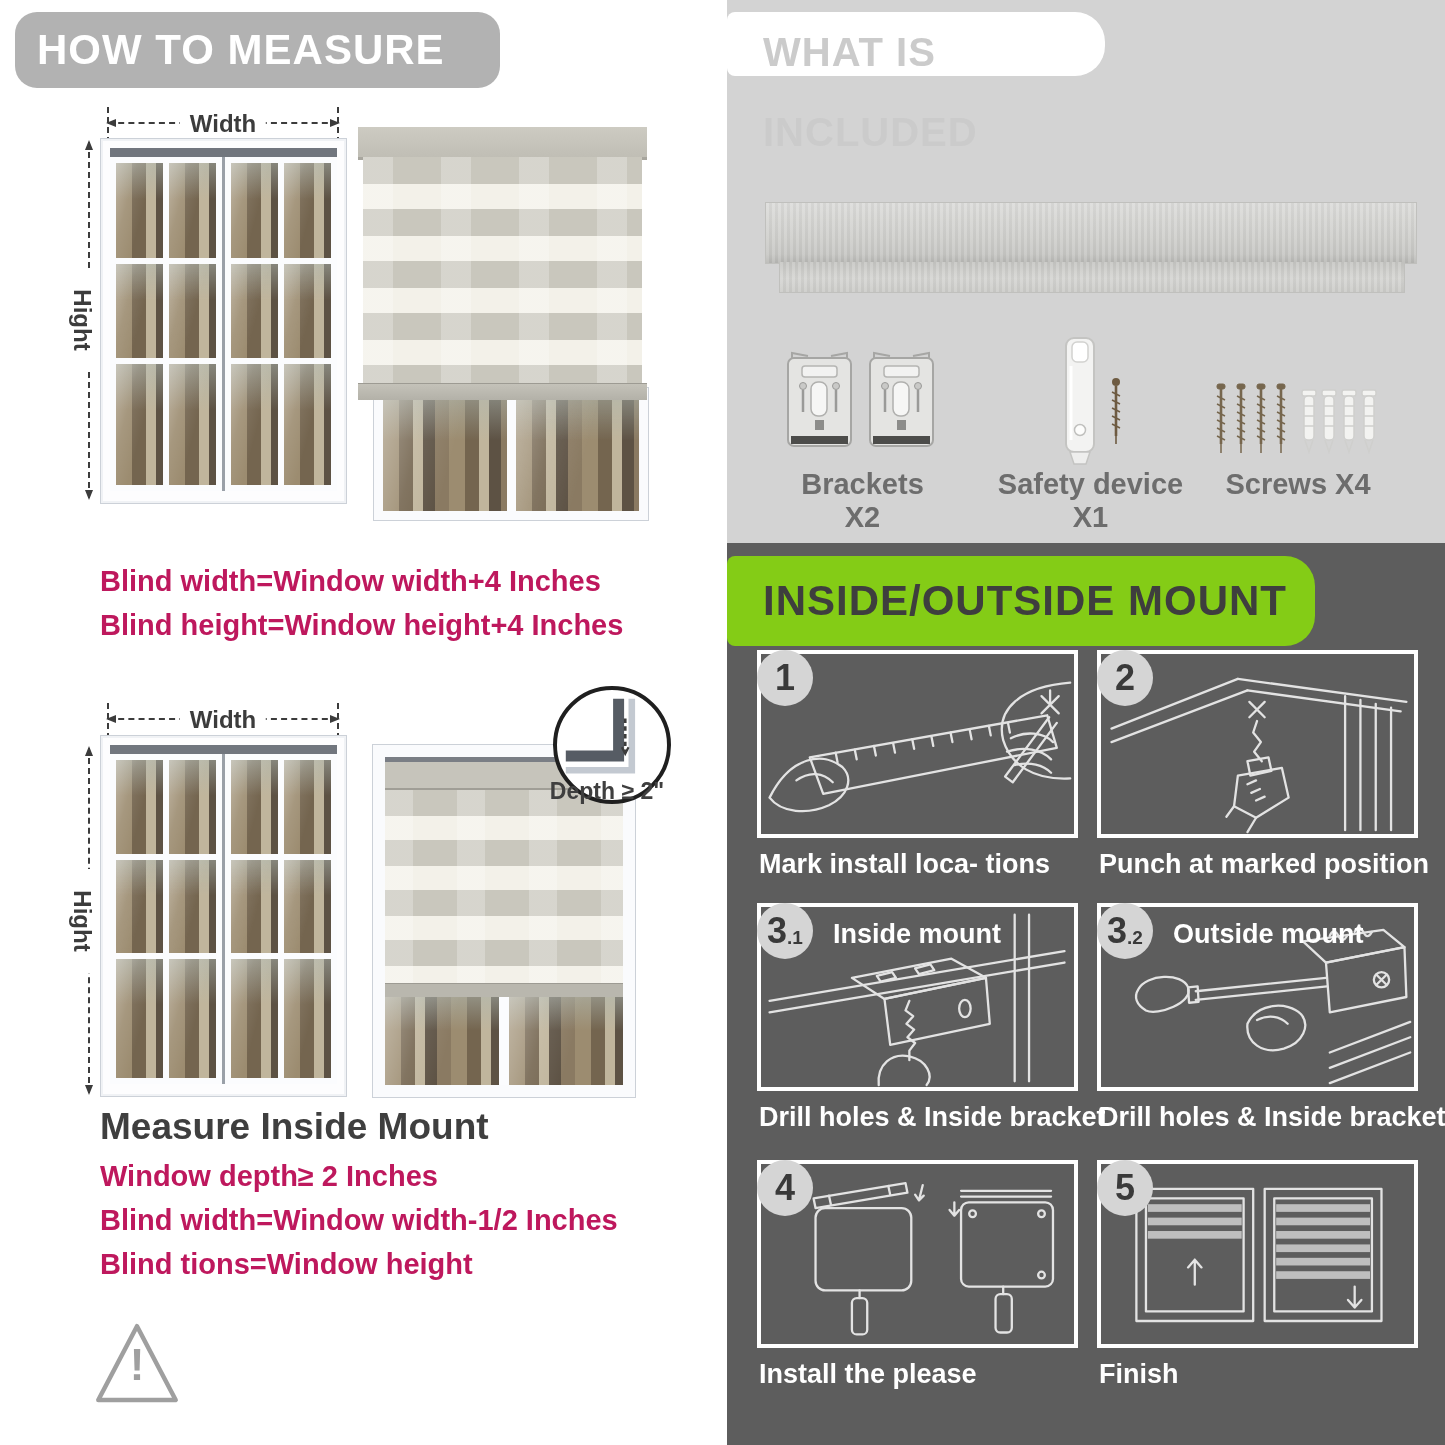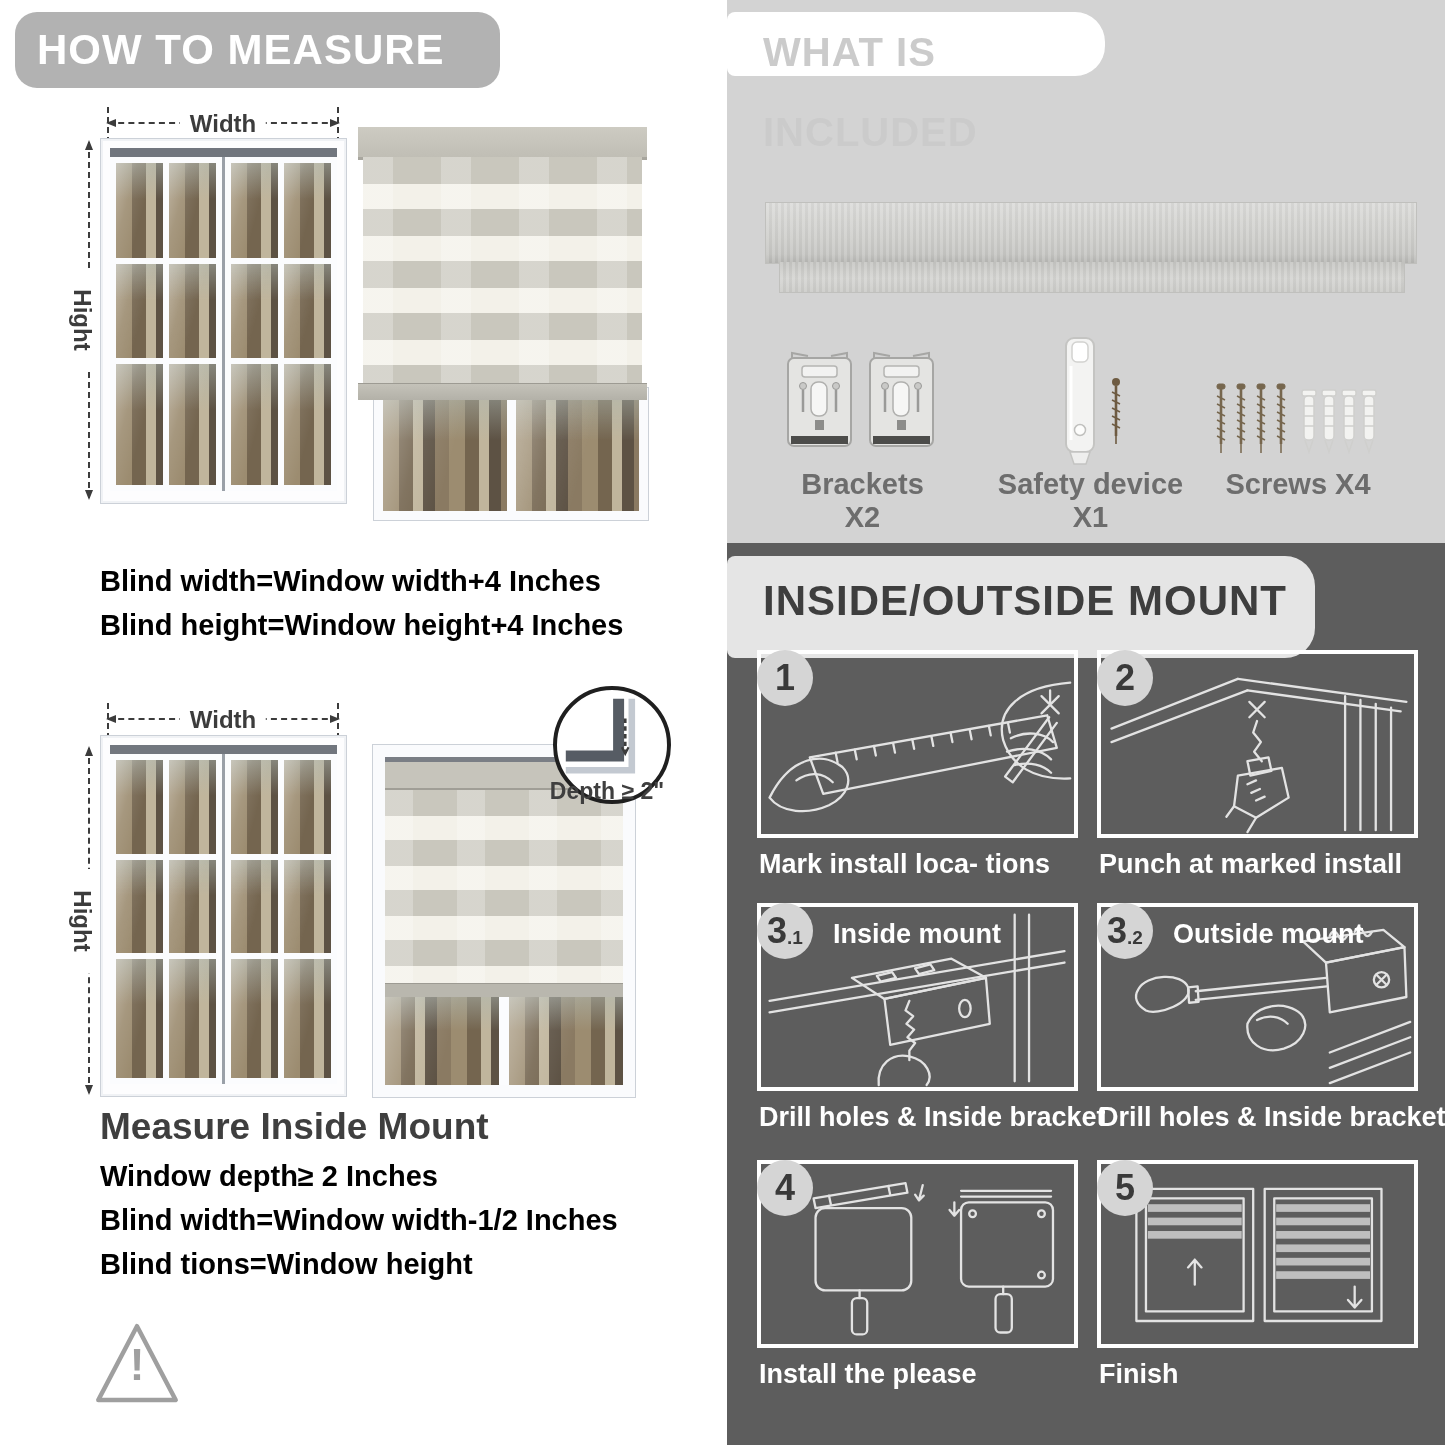--- a/index.html
+++ b/index.html
@@ -6,21 +6,21 @@
   #root{position:relative;width:1445px;height:1445px;background:#ffffff;overflow:hidden;
         font-family:"Liberation Sans",sans-serif;}
   .abs{position:absolute;}
 
   
   .hdr-left{position:absolute;left:15px;top:12px;width:485px;height:76px;background:#b2b2b2;
             border-radius:22px;color:#ffffff;font-size:42px;font-weight:bold;line-height:76px;
             padding-left:22px;letter-spacing:1px;box-sizing:border-box;}
 
   .title{position:absolute;font-size:37px;font-weight:bold;color:#3f3f3f;}
-  .formula{position:absolute;font-size:29px;font-weight:bold;color:#000000;}
+  .formula{position:absolute;font-size:29px;font-weight:bold;color:#be185d;}
 
   
   .mw{position:absolute;height:0;border-top:2px dashed #3c3c3c;}
   .mw .ah{position:absolute;top:-5px;width:0;height:0;border-top:4px solid transparent;border-bottom:4px solid transparent;}
   .mw .ah.l{left:-2px;border-right:10px solid #3c3c3c;}
   .mw .ah.r{right:-2px;border-left:10px solid #3c3c3c;}
   .mw .tick{position:absolute;top:-17px;height:36px;border-left:2px dashed #3c3c3c;}
   .mw .tick.l{left:-1px}.mw .tick.r{right:-1px}
   .mw .mlabel{position:absolute;left:50%;top:-15px;transform:translateX(-50%);background:#fff;
               padding:0 10px;font-size:24px;font-weight:bold;color:#3c3c3c;line-height:30px;}
@@ -78,21 +78,21 @@
              font-size:44px;font-weight:bold;color:#9f9f9f;}
   .warn-text{position:absolute;left:184px;top:1324px;width:470px;font-size:25px;line-height:32px;color:#a2a2a2;}
 
   
   .panel-light{position:absolute;left:727px;top:0;width:718px;height:543px;background:#d3d3d3;}
   .panel-dark{position:absolute;left:727px;top:543px;width:718px;height:902px;background:#5d5d5d;}
 
   .hdr-box1{position:absolute;left:727px;top:12px;width:378px;height:64px;background:#ffffff;
             border-radius:8px 30px 30px 8px;color:#cbcbcb;font-size:40px;font-weight:bold;line-height:80px;
             padding-left:36px;letter-spacing:1px;box-sizing:border-box;transform-origin:left center;}
-  .hdr-box2{position:absolute;left:727px;top:556px;width:588px;height:102px;background:#e5e5e5;
+  .hdr-box2{position:absolute;left:727px;top:556px;width:588px;height:90px;background:#84cc16;
             border-radius:8px 30px 30px 8px;color:#3e3e3e;font-size:42px;font-weight:bold;line-height:90px;
             padding-left:36px;letter-spacing:1px;box-sizing:border-box;}
 
   .blind-label{position:absolute;left:856px;top:138px;width:460px;text-align:center;
                font-size:31px;font-weight:bold;color:#6d6d6d;}
   .hr-top{position:absolute;left:765px;top:202px;width:650px;height:60px;
           background:
            repeating-linear-gradient(90deg, rgba(255,255,255,.10) 0 3px, rgba(0,0,0,.03) 3px 6px),
            linear-gradient(180deg,#dcdcda 0%,#d2d2cf 45%,#c7c7c4 85%,#b7b7b4 100%);
           border:1px solid #c0c0bd;}
@@ -392,21 +392,21 @@
           <path d="M150,136 L159,132 M154,145 L163,141 M159,153 L168,149"></path>
           <path d="M159,171 L150,186 M136,159 L128,170"></path>
         </g>
       </svg>
       <div class="badge">
         <span class="bnum">2</span>
           <span class="bsub"></span>
       </div>
       <div class="ptitle"></div>
     </div>
-    <div class="caption">Punch at  marked install</div>
+    <div class="caption">Punch at  marked position</div>
   </div>
 
   <div class="step" style="left:757px;top:903px;">
     <div class="spanel">
       <svg viewBox="0 0 321 188">
         <g class="lineart">
           <path d="M6,98 L314,46 M6,110 L314,58"></path>
           <path d="M262,8 L262,182 M277,8 L277,182"></path>
           <path d="M92,74 L196,54 L232,74 L126,96 Z"></path>
           <path d="M118,72 L134,68 L138,74 L122,78 Z M158,64 L174,60 L178,66 L162,70 Z"></path>

